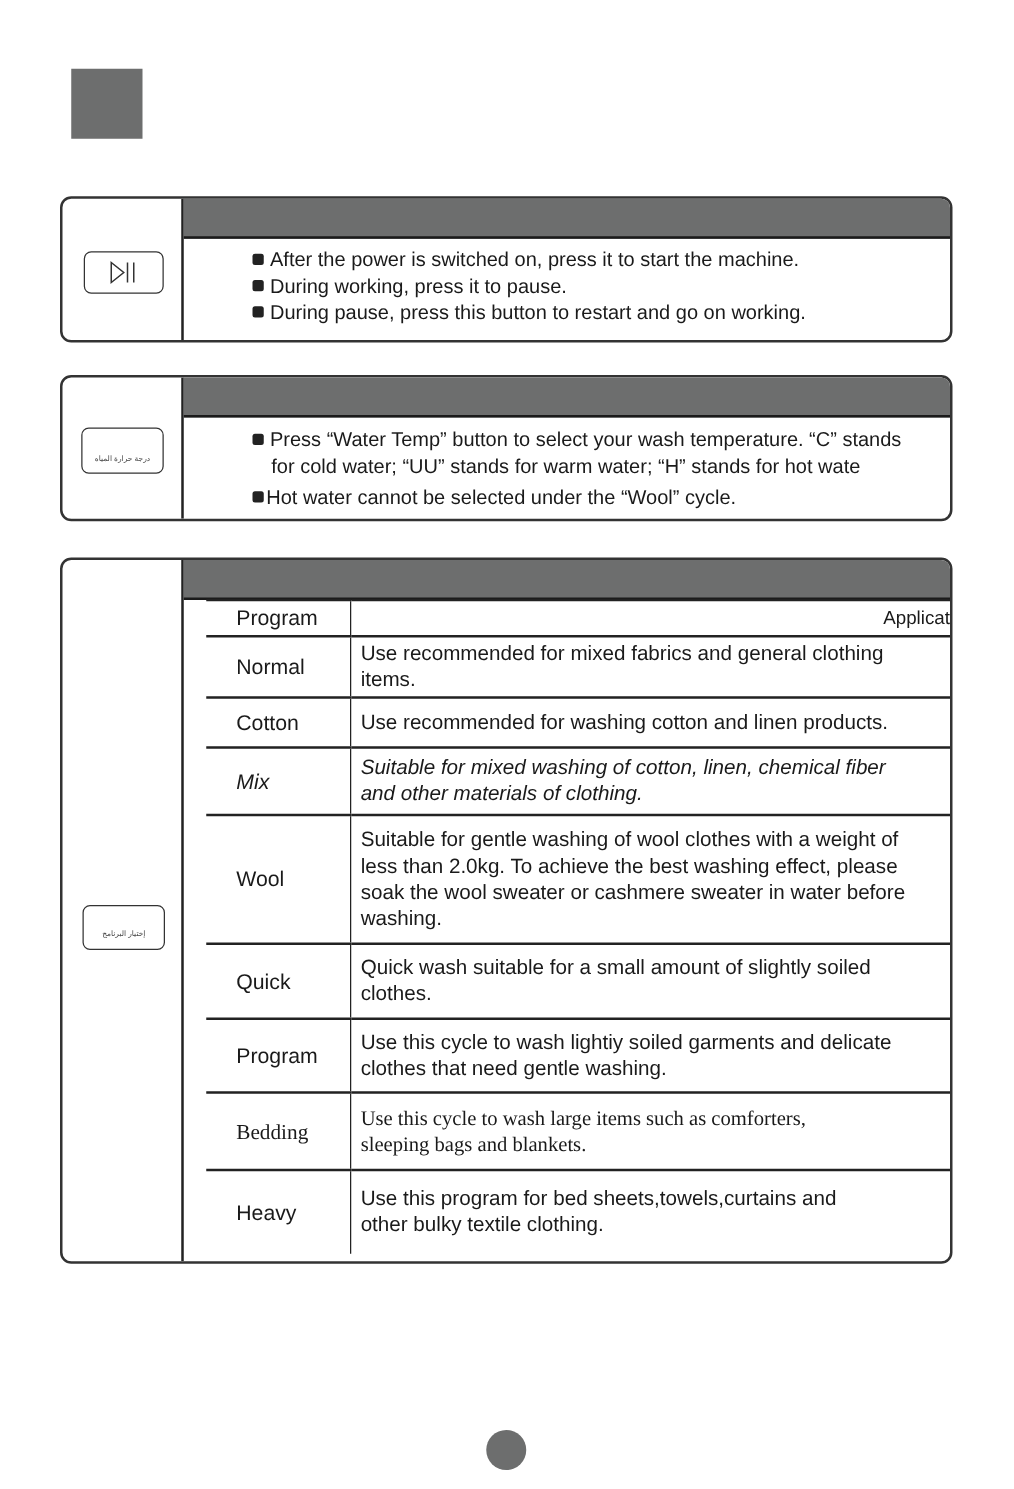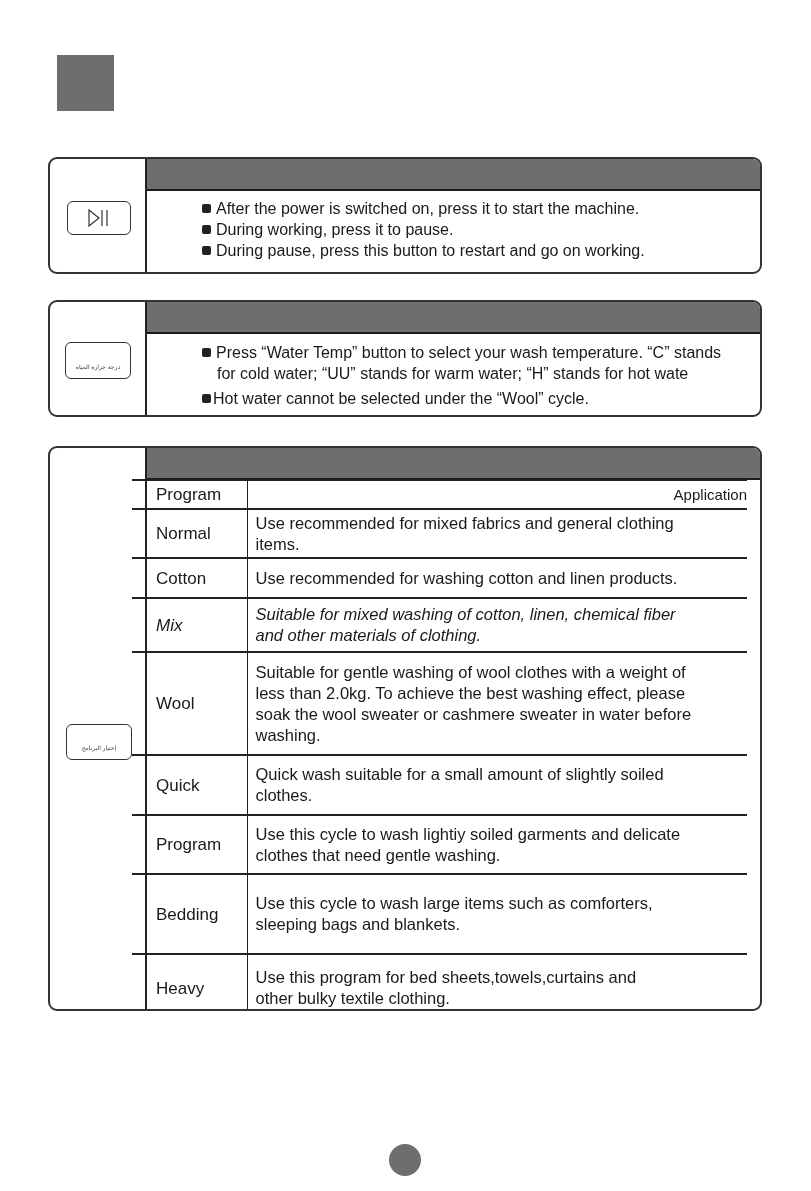--- a/index.html
+++ b/index.html
@@ -19,21 +19,21 @@
   .btn-play { left: 17px; top: 42px; width: 64px; height: 34px; }
   .btn-temp { left: 15px; top: 40px; width: 66px; height: 37px; font-size: 6px; color: #444; padding-top: 12px; }
   .btn-prog { left: 16px; top: 276px; width: 66px; height: 36px; font-size: 6px; color: #444; padding-top: 10px; }
 
   .p1 { top: 157px; height: 117px; }
   .p2 { top: 300px; height: 117px; }
   .p3 { top: 446px; height: 565px; }
   .p1 .panel-body { padding-top: 7px; }
   .p2 .panel-body { padding-top: 8px; border-radius: 10px; }
 
-  table.prog { position: absolute; left: 82px; top: 31px; width: 615px; border-collapse: collapse; }
+  table.prog { position: absolute; left: 115px; top: 31px; width: 615px; border-collapse: collapse; }
   table.prog td { border-top: 2px solid #222; font-size: 17px; vertical-align: middle; padding: 0; line-height: 21px; }
   table.prog td.name { width: 115px; border-right: 1.5px solid #222; padding-left: 24px; box-sizing: border-box; }
   table.prog td.app { padding-left: 8px; font-size: 16.5px; }
   table.prog tr.hdr td { font-size: 17px; }
   table.prog tr.hdr td.app { text-align: right; font-size: 15px; padding-left: 0; }
   .page-dot { position: absolute; left: 389px; top: 1144px; width: 32px; height: 32px; border-radius: 50%; background: #6d6e6e; }
 </style>
 </head>
 <body>
 
@@ -120,21 +120,21 @@
             <div>clothes.</div>
           </td>
         </tr>
         <tr style="height: 59px;">
           <td class="name">Program</td>
           <td class="app">
             <div>Use this cycle to wash lightiy soiled garments and delicate</div>
             <div>clothes that need gentle washing.</div>
           </td>
         </tr>
-        <tr style="height: 80px;">
+        <tr style="height: 62px; font-family: Liberation Serif, serif;">
           <td class="name">Bedding</td>
           <td class="app">
             <div>Use this cycle to wash large items such as comforters,</div>
             <div>sleeping bags and blankets.</div>
           </td>
         </tr>
         <tr style="height: 67px;">
           <td class="name">Heavy</td>
           <td class="app">
             <div>Use this program for bed sheets,towels,curtains and</div>

